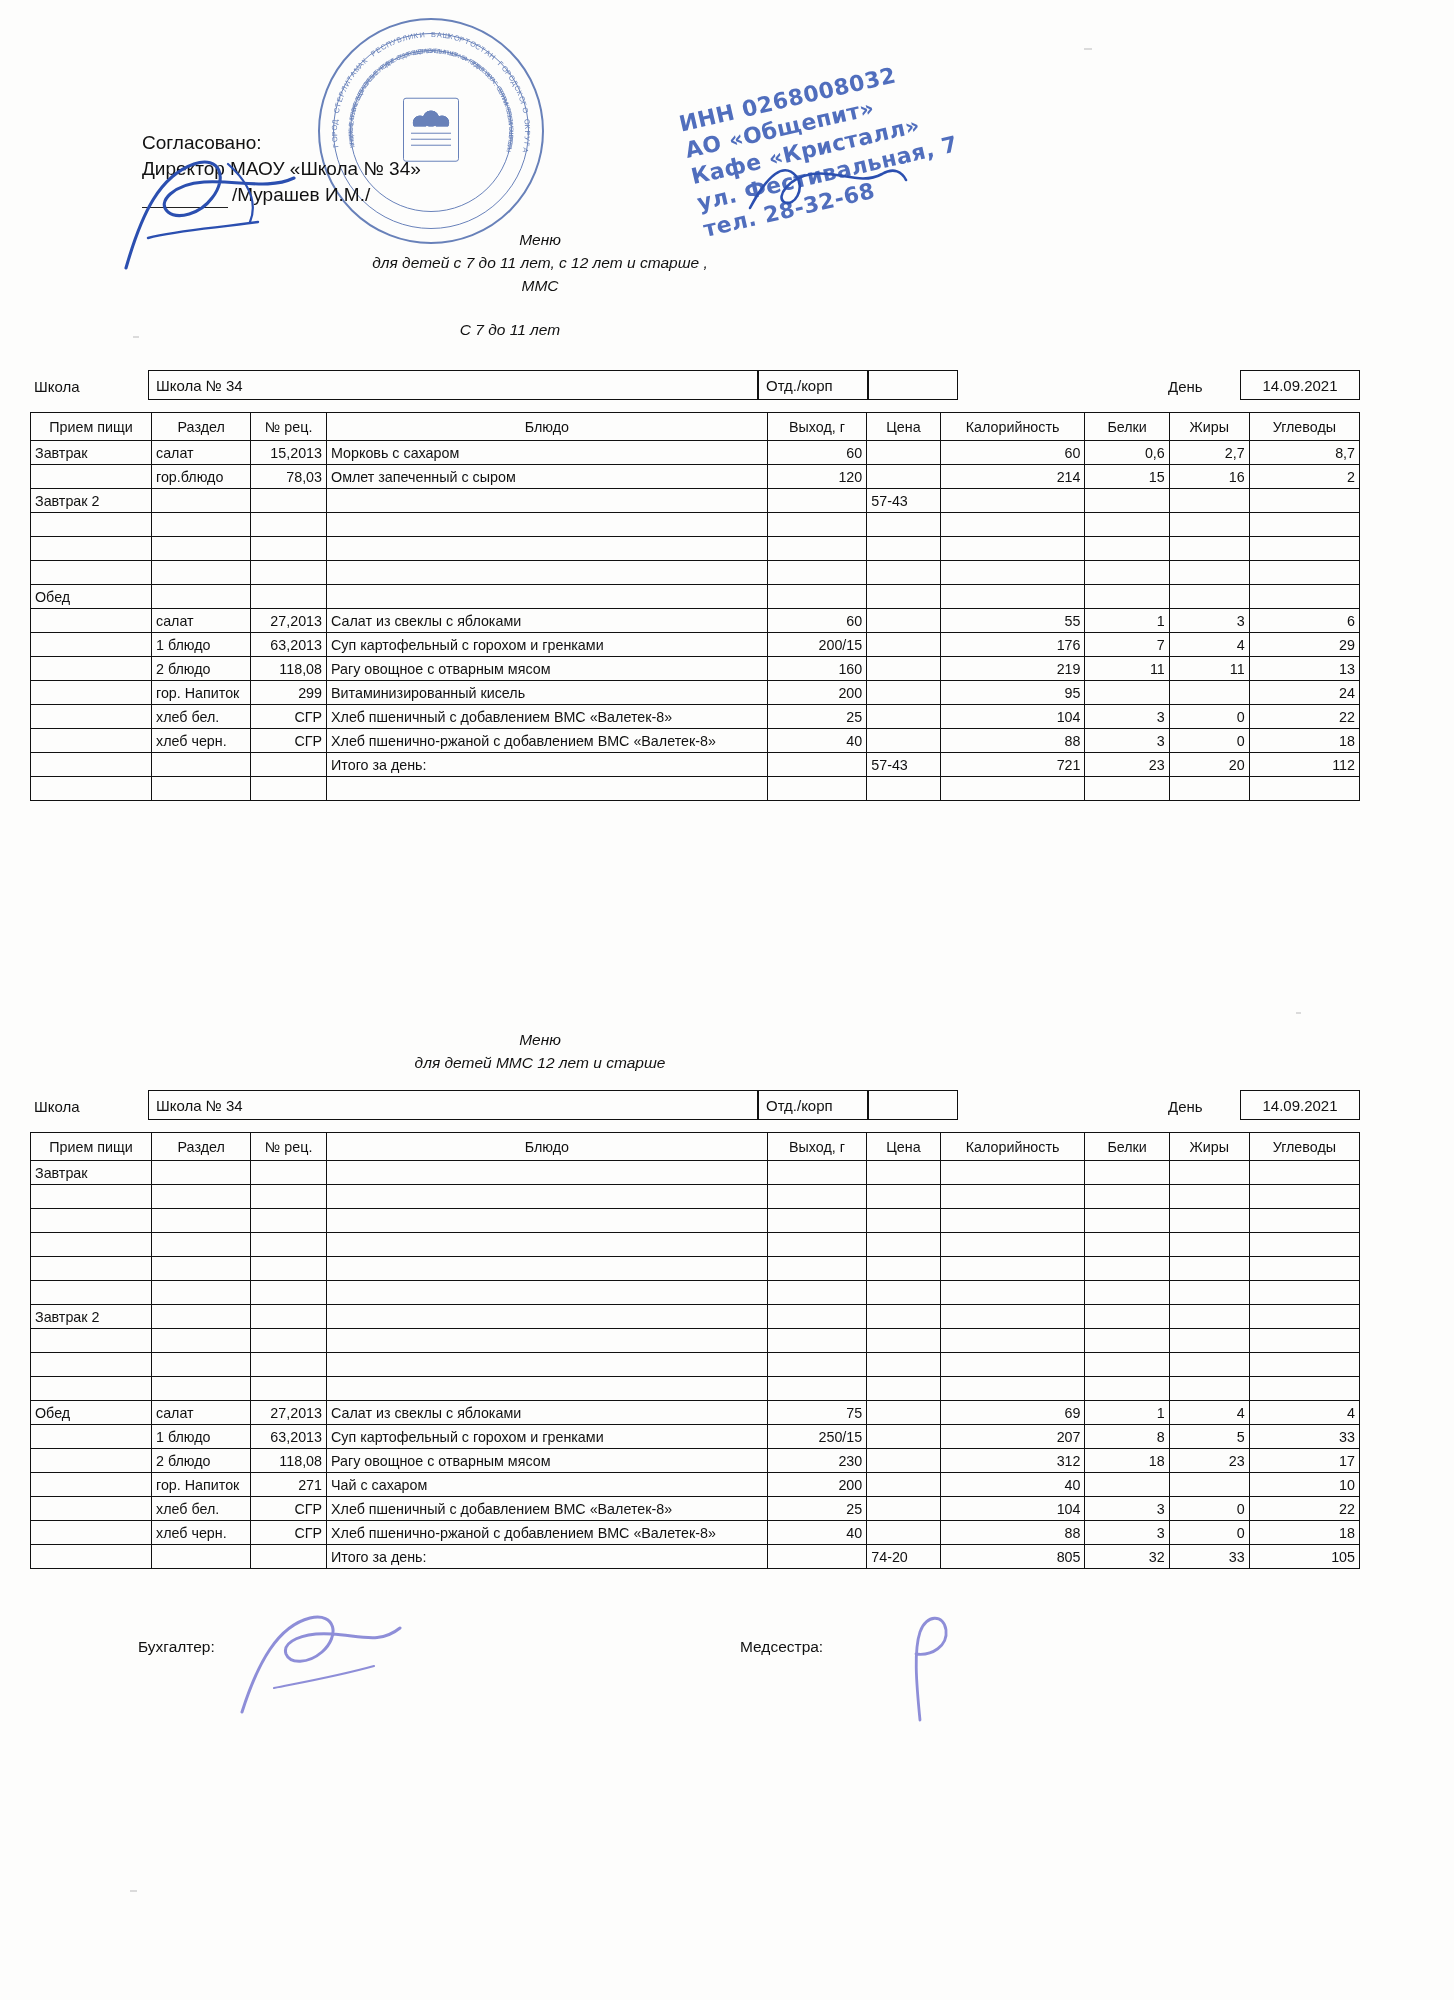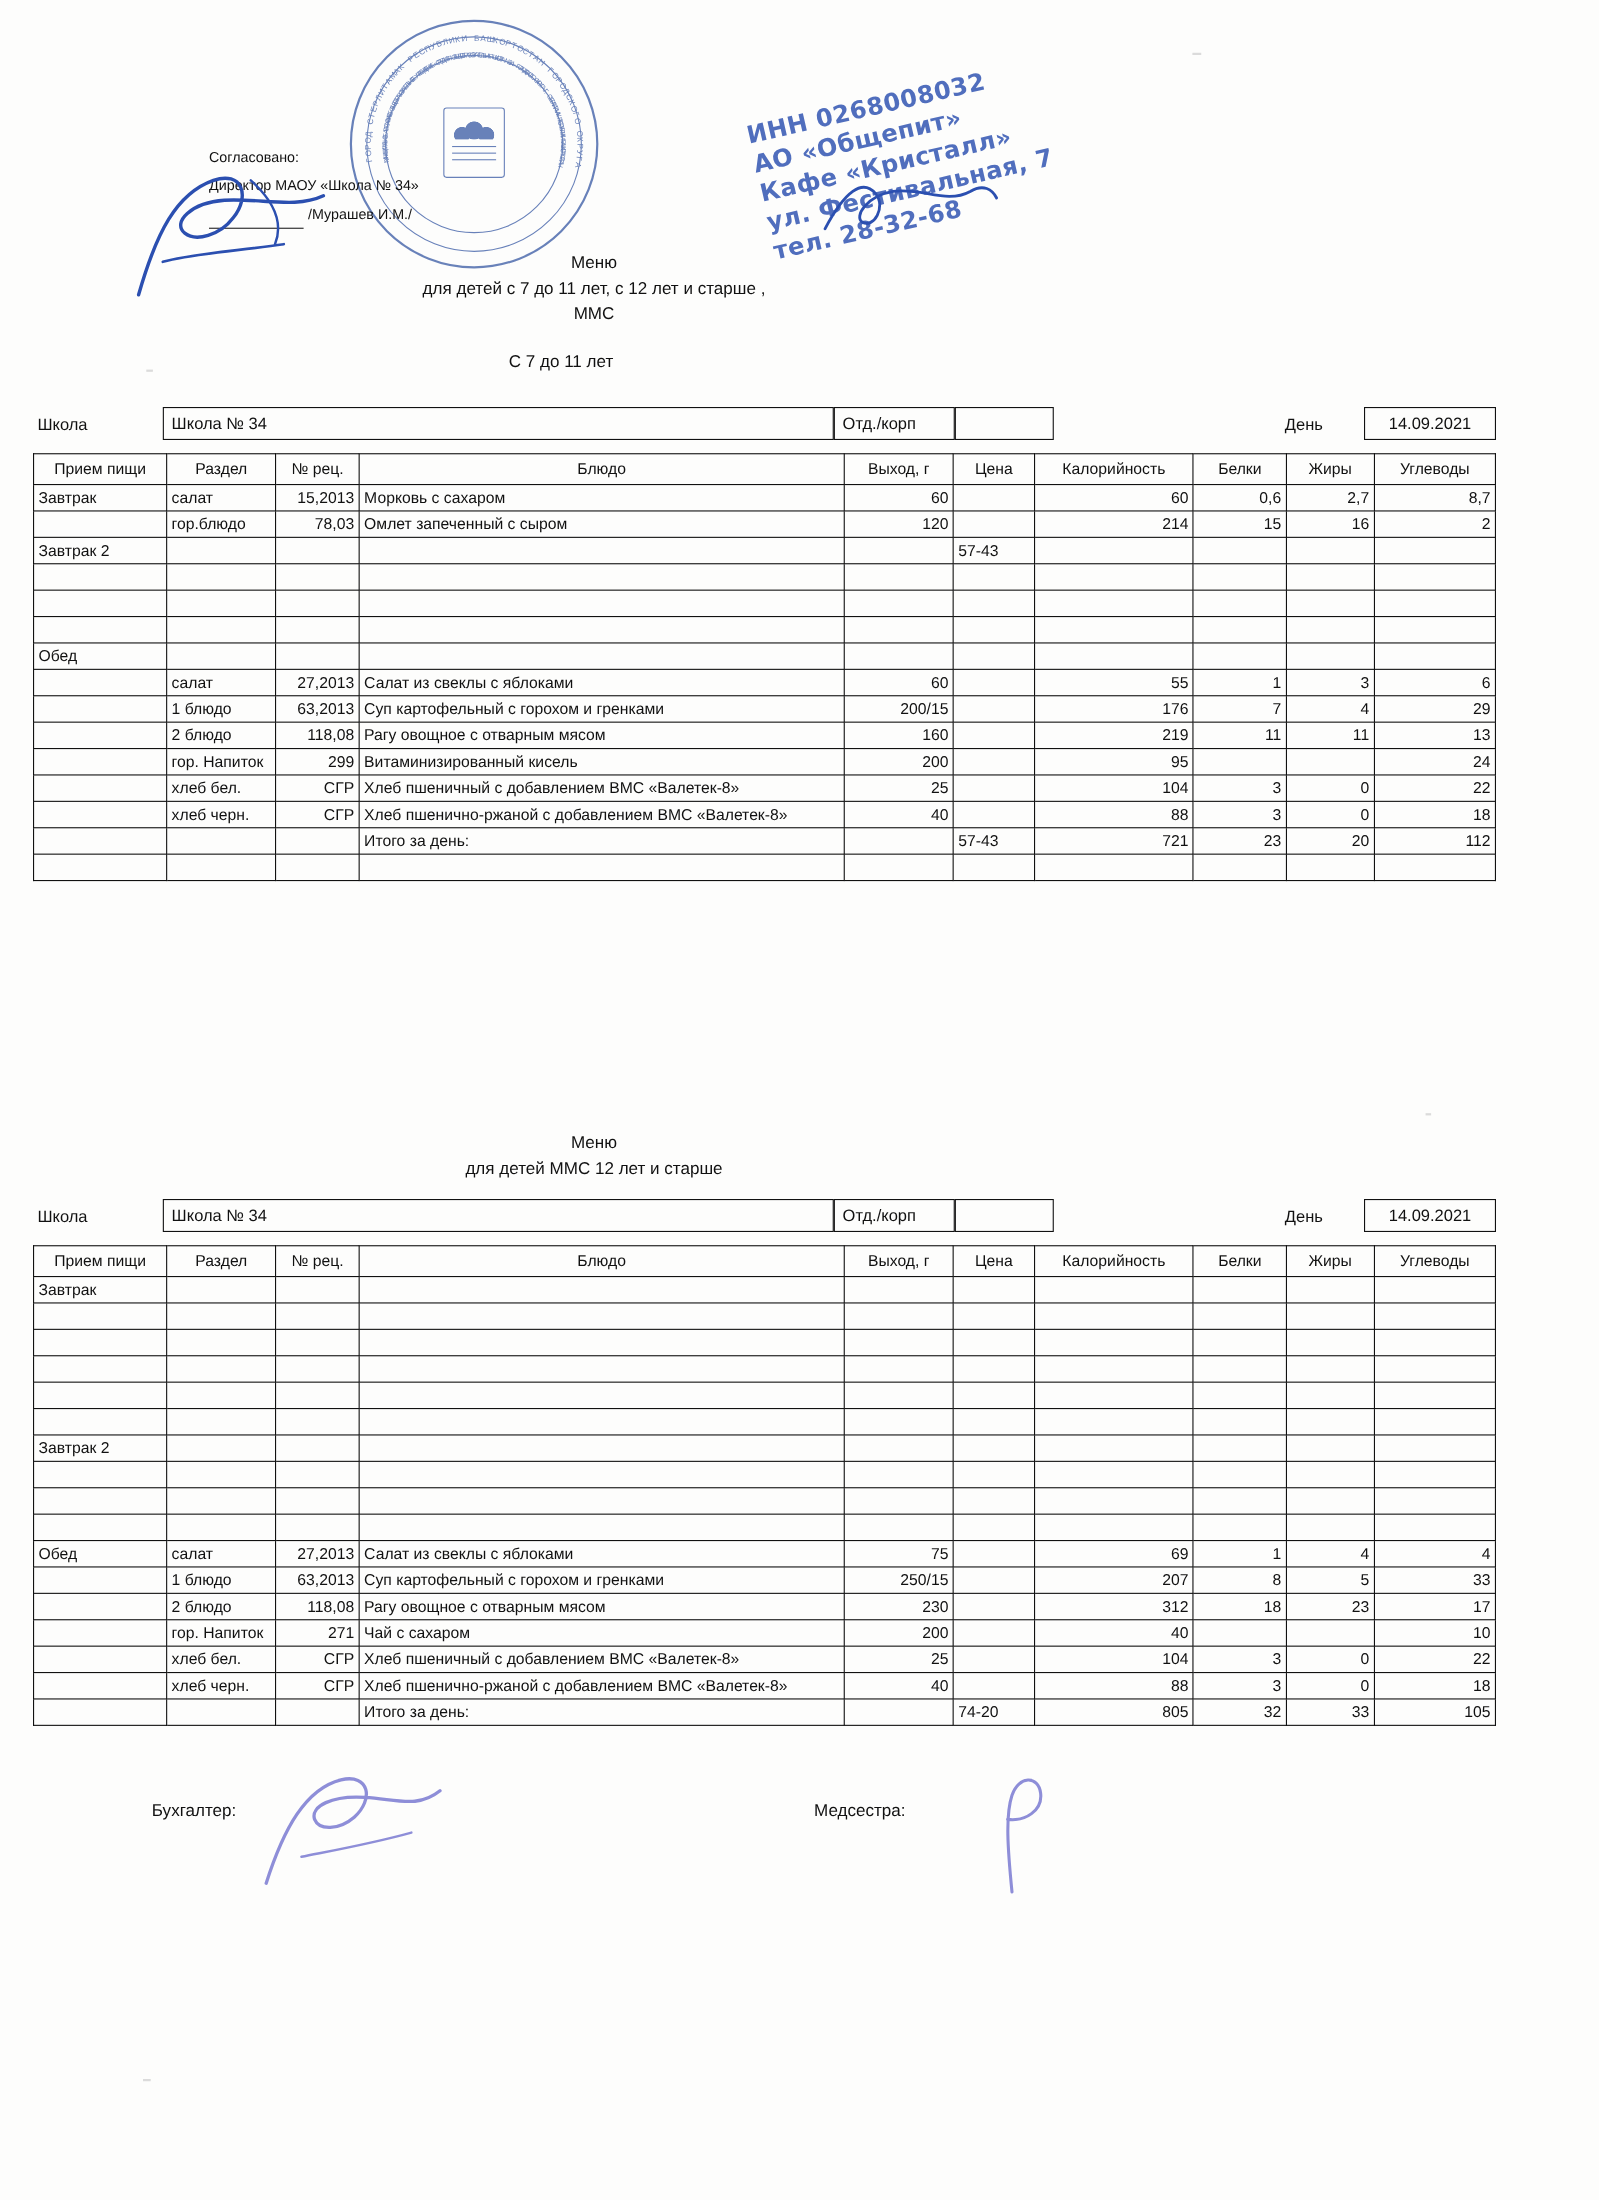--- a/index.html
+++ b/index.html
@@ -21,24 +21,23 @@
     width: 1454px;
     height: 2000px;
     background: #fdfdfc;
   }
 
   
   .approve-left {
     position: absolute;
     left: 142px;
     top: 130px;
-    font-size: 13px;
+    font-size: 19px;
     line-height: 26px;
     white-space: nowrap;
-    margin-left: 48px;
   }
   .approve-right {
     position: absolute;
     left: 745px;
     top: 130px;
     font-size: 15.5px;
     line-height: 26px;
     white-space: nowrap;
   }
   .sig-line {
@@ -136,20 +135,21 @@
     position: absolute;
     pointer-events: none;
   }
 
   
   .center-title {
     position: absolute;
     text-align: center;
     font-size: 15.5px;
     line-height: 23px;
+    font-style: italic;
   }
 
   
   .schoolrow {
     position: absolute;
     font-size: 15px;
   }
   .schoolrow .lbl { position: absolute; }
   .box {
     position: absolute;

